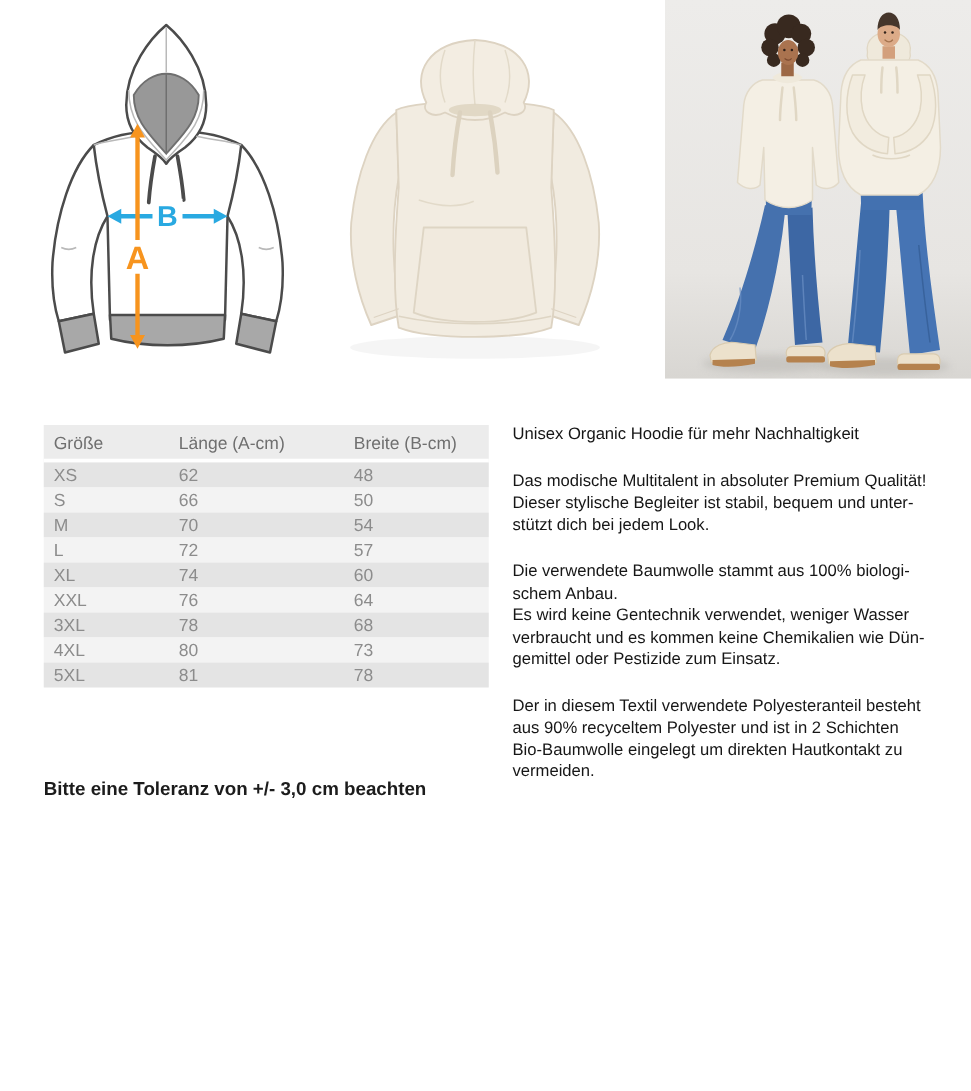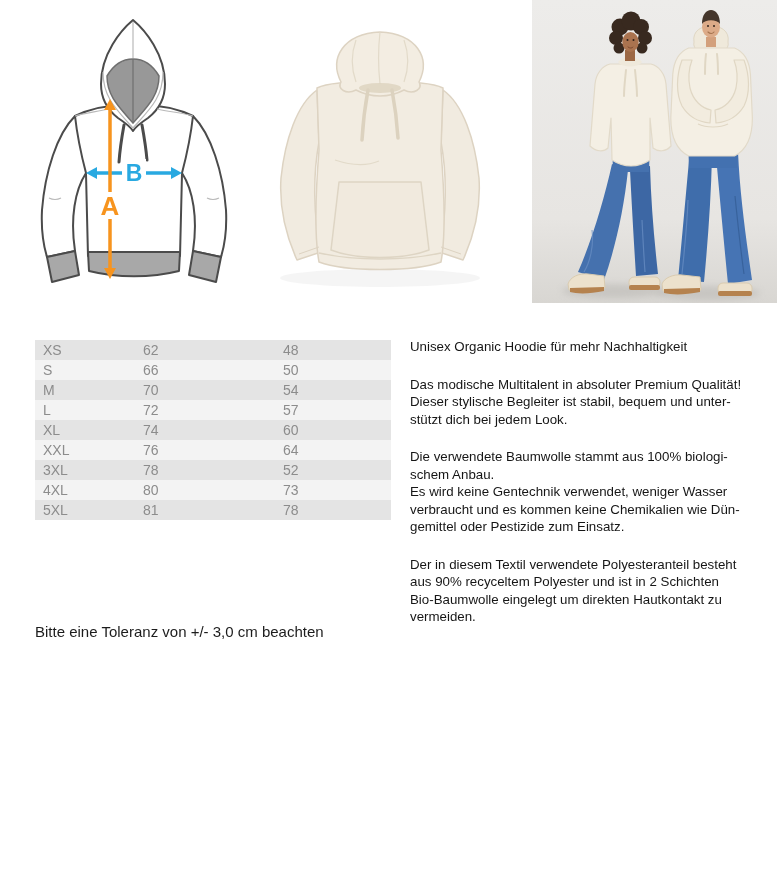--- a/index.html
+++ b/index.html
@@ -19,21 +19,21 @@
 
   
   #size-table { left:35px; top:340px; width:356px; font-size:14px; }
   .trow { display:grid; grid-template-columns:100px 140px 1fr; height:20px; align-items:center; }
   .trow.thead { background:#ececec; height:27px; border-bottom:3px solid #ffffff; }
   .trow.thead .tcell { color:#6f6f6f; }
   .trow.dark  { background:#e4e4e4; }
   .trow.light { background:#f3f3f3; }
   .tcell { padding-left:8px; color:#8c8c8c; white-space:nowrap; }
 
-  #tolerance-note { left:35px; top:623px; font-size:15px; color:#1c1c1c; }
+  #tolerance-note { left:35px; top:623px; font-size:15px; color:#1c1c1c;font-weight:bold; }
 
   
   #description { left:410px; top:338px; width:367px; font-size:13.3px; line-height:17.5px; color:#161616; }
   .para { white-space:pre-wrap; margin:0 0 20px 0; }
 
   
   .lblA { fill:#f7941e; font-family:"Liberation Sans", sans-serif; font-weight:bold; font-size:26px; }
   .lblB { fill:#29a9e1; font-family:"Liberation Sans", sans-serif; font-weight:bold; font-size:23px; }
 </style>
 </head>
@@ -203,20 +203,25 @@
       <ellipse cx="179" cy="27" rx="9" ry="10.5" fill="#dcab88"></ellipse>
       <path d="M170,24 C170,15 174,10 179,10 C184,10 188,15 188,24 C185,19 173,19 170,24 Z" fill="#45362b"></path>
       <circle cx="176" cy="26" r="1" fill="#33241c"></circle>
       <circle cx="182" cy="26" r="1" fill="#33241c"></circle>
       <path d="M176,32 C178,34 180.5,34 182,32" stroke="#a5744f" stroke-width="1.1" fill="none" stroke-linecap="round"></path>
     </g>
   </svg>
 </div>
 
 <div id="size-table" class="abs">
+    <div class="trow thead">
+      <div class="tcell">Größe</div>
+      <div class="tcell">Länge (A-cm)</div>
+      <div class="tcell">Breite (B-cm)</div>
+    </div>
     <div class="trow dark">
       <div class="tcell">XS</div>
       <div class="tcell">62</div>
       <div class="tcell">48</div>
     </div>
     <div class="trow light">
       <div class="tcell">S</div>
       <div class="tcell">66</div>
       <div class="tcell">50</div>
     </div>
@@ -236,21 +241,21 @@
       <div class="tcell">60</div>
     </div>
     <div class="trow light">
       <div class="tcell">XXL</div>
       <div class="tcell">76</div>
       <div class="tcell">64</div>
     </div>
     <div class="trow dark">
       <div class="tcell">3XL</div>
       <div class="tcell">78</div>
-      <div class="tcell">52</div>
+      <div class="tcell">68</div>
     </div>
     <div class="trow light">
       <div class="tcell">4XL</div>
       <div class="tcell">80</div>
       <div class="tcell">73</div>
     </div>
     <div class="trow dark">
       <div class="tcell">5XL</div>
       <div class="tcell">81</div>
       <div class="tcell">78</div>

